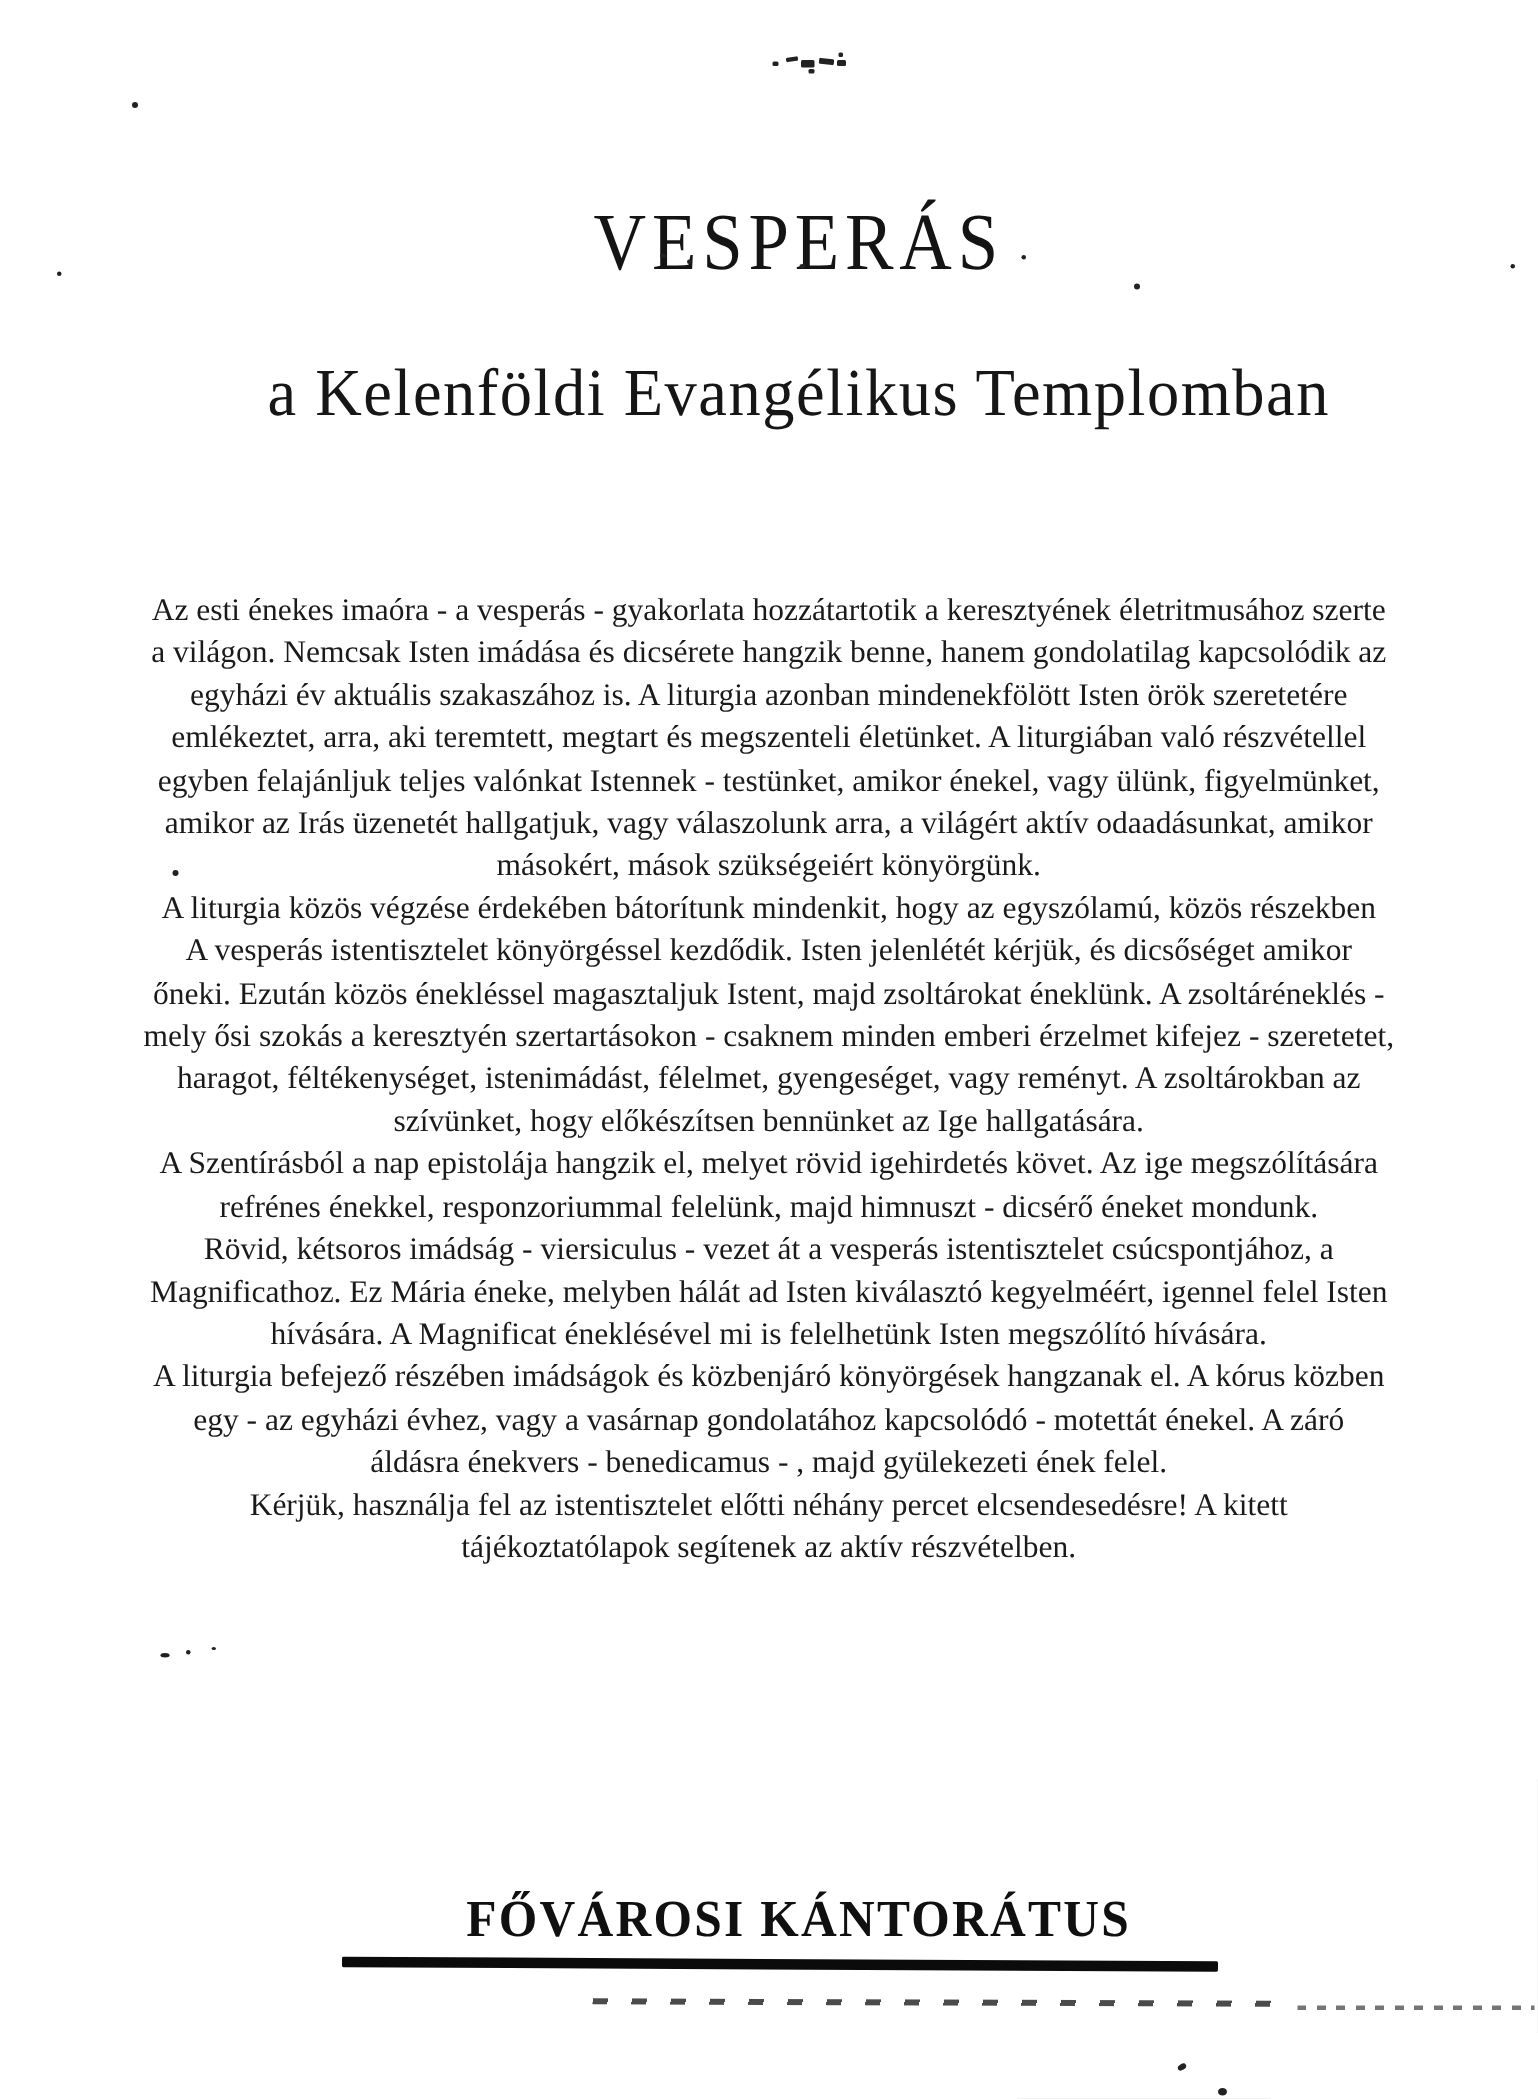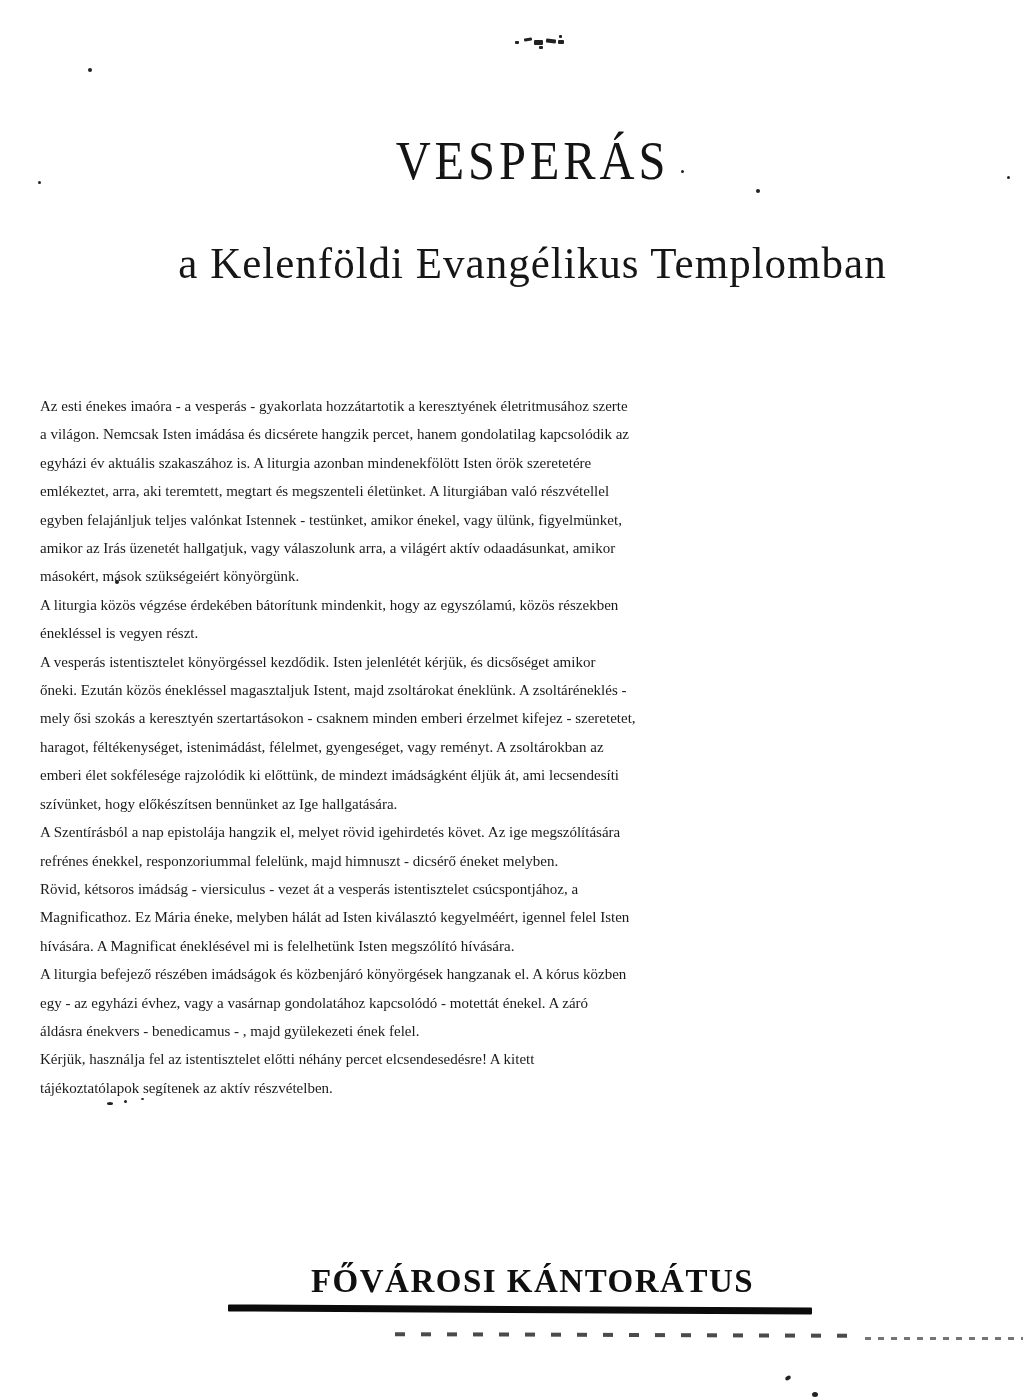--- a/index.html
+++ b/index.html
@@ -26,23 +26,23 @@
     position:absolute; top:202px; left:0; width:100%;
     text-align:center;
     font-size:43px;
     letter-spacing:1px;
     font-weight:400;
     color:#161616;
     transform:scale(1,1.04);
   }
   .body-block {
     position:absolute; top:392px; left:40px; width:945px;
-    font-size:15px;
+    font-size:21px;
     line-height:28.4px;
-    text-align:left;
+    text-align:center;
     color:#1a1a1a;
   }
   .body-line { white-space:nowrap; }
   .doc-footer {
     position:absolute; top:1262px; left:0; width:100%;
     text-align:center;
     font-size:33px;
     font-weight:700;
     letter-spacing:1.5px;
     color:#101010;
@@ -108,36 +108,34 @@
       <i></i>
       <i></i>
   </div>
 
   <h1 class="doc-title">VESPERÁS</h1>
 
   <h2 class="doc-subtitle">a Kelenföldi Evangélikus Templomban</h2>
 
   <div class="body-block">
       <div class="body-line">Az esti énekes imaóra - a vesperás - gyakorlata hozzátartotik a keresztyének életritmusához szerte</div>
-      <div class="body-line">a világon. Nemcsak Isten imádása és dicsérete hangzik percet, hanem gondolatilag kapcsolódik az</div>
+      <div class="body-line">a világon. Nemcsak Isten imádása és dicsérete hangzik benne, hanem gondolatilag kapcsolódik az</div>
       <div class="body-line">egyházi év aktuális szakaszához is. A liturgia azonban mindenekfölött Isten örök szeretetére</div>
       <div class="body-line">emlékeztet, arra, aki teremtett, megtart és megszenteli életünket. A liturgiában való részvétellel</div>
       <div class="body-line">egyben felajánljuk teljes valónkat Istennek - testünket, amikor énekel, vagy ülünk, figyelmünket,</div>
       <div class="body-line">amikor az Irás üzenetét hallgatjuk, vagy válaszolunk arra, a világért aktív odaadásunkat, amikor</div>
       <div class="body-line">másokért, mások szükségeiért könyörgünk.</div>
       <div class="body-line">A liturgia közös végzése érdekében bátorítunk mindenkit, hogy az egyszólamú, közös részekben</div>
-      <div class="body-line">énekléssel is vegyen részt.</div>
       <div class="body-line">A vesperás istentisztelet könyörgéssel kezdődik. Isten jelenlétét kérjük, és dicsőséget amikor</div>
       <div class="body-line">őneki. Ezután közös énekléssel magasztaljuk Istent, majd zsoltárokat éneklünk. A zsoltáréneklés -</div>
       <div class="body-line">mely ősi szokás a keresztyén szertartásokon - csaknem minden emberi érzelmet kifejez - szeretetet,</div>
       <div class="body-line">haragot, féltékenységet, istenimádást, félelmet, gyengeséget,  vagy reményt. A zsoltárokban az</div>
-      <div class="body-line">emberi élet sokfélesége rajzolódik ki előttünk, de mindezt imádságként éljük át, ami lecsendesíti</div>
       <div class="body-line">szívünket, hogy előkészítsen bennünket az Ige hallgatására.</div>
       <div class="body-line">A Szentírásból a nap epistolája hangzik el, melyet rövid igehirdetés követ. Az ige megszólítására</div>
-      <div class="body-line">refrénes énekkel, responzoriummal felelünk, majd himnuszt - dicsérő éneket melyben.</div>
+      <div class="body-line">refrénes énekkel, responzoriummal felelünk, majd himnuszt - dicsérő éneket mondunk.</div>
       <div class="body-line">Rövid, kétsoros imádság - viersiculus - vezet át a vesperás istentisztelet csúcspontjához, a</div>
       <div class="body-line">Magnificathoz. Ez Mária éneke, melyben hálát ad Isten kiválasztó kegyelméért, igennel felel Isten</div>
       <div class="body-line">hívására. A Magnificat éneklésével mi is felelhetünk Isten megszólító hívására.</div>
       <div class="body-line">A liturgia befejező részében imádságok és közbenjáró könyörgések hangzanak el. A kórus közben</div>
       <div class="body-line">egy - az egyházi évhez, vagy a vasárnap gondolatához kapcsolódó - motettát énekel. A záró</div>
       <div class="body-line">áldásra énekvers - benedicamus - , majd gyülekezeti ének felel.</div>
       <div class="body-line">Kérjük, használja fel az istentisztelet előtti néhány percet elcsendesedésre! A kitett</div>
       <div class="body-line">tájékoztatólapok segítenek az aktív részvételben.</div>
     </div>
 

